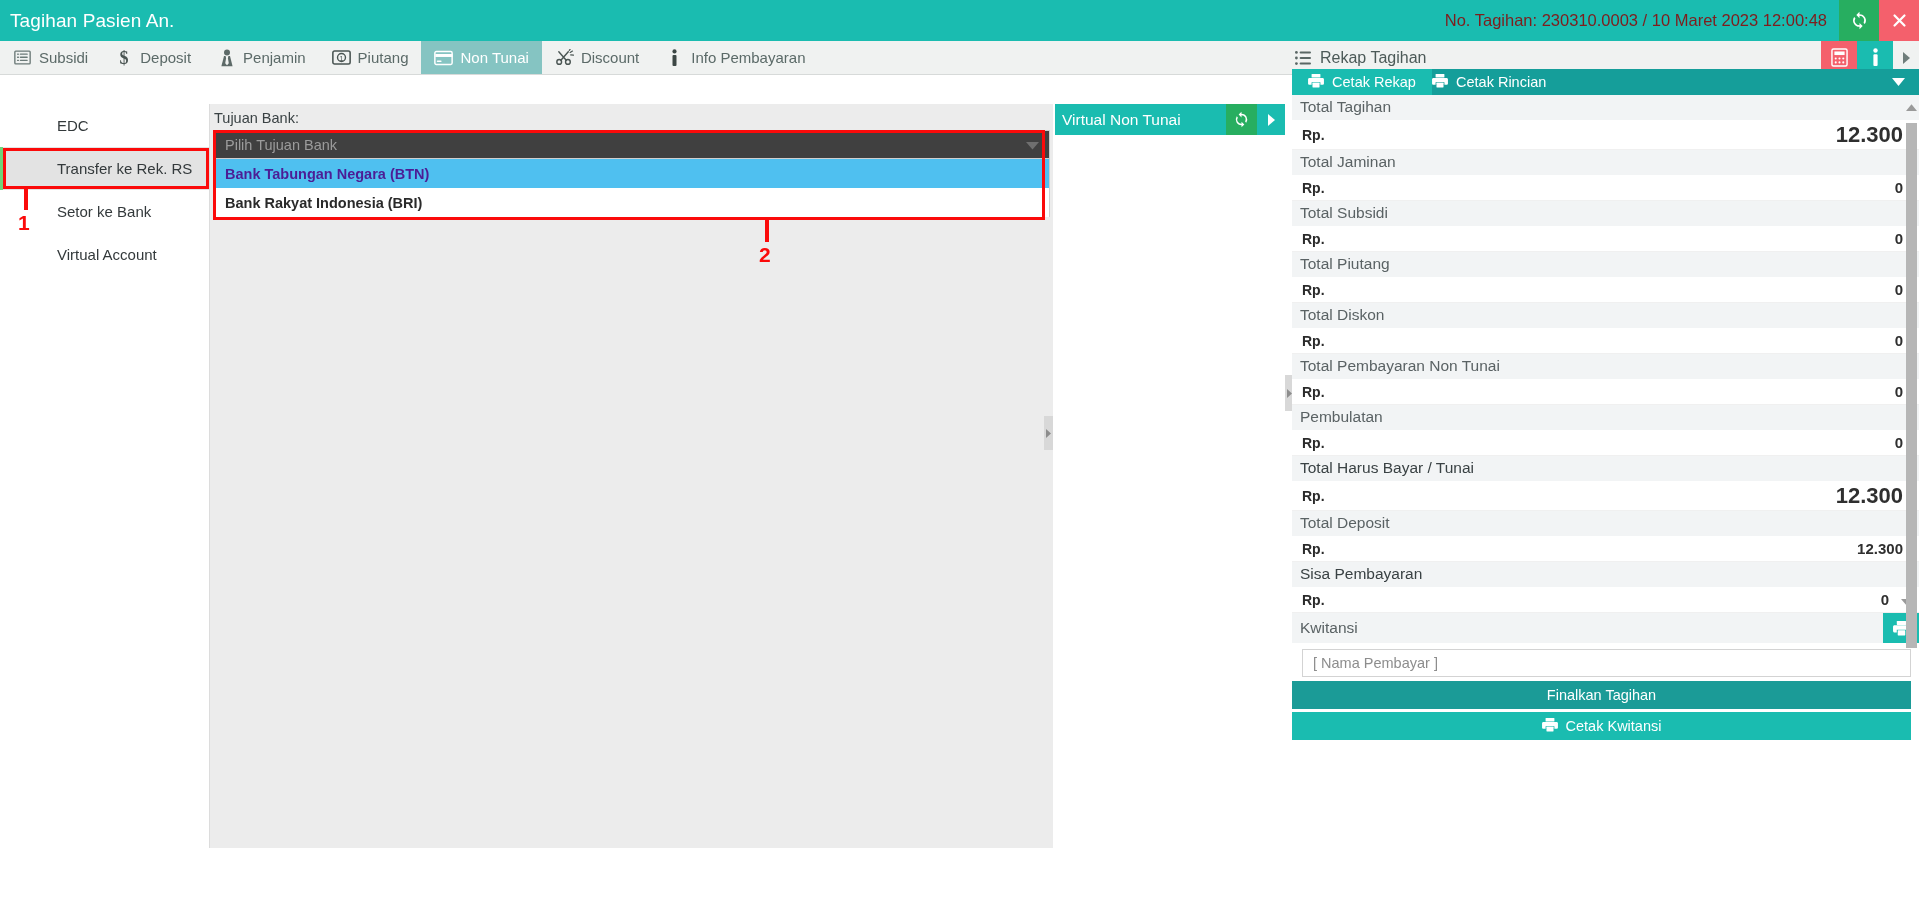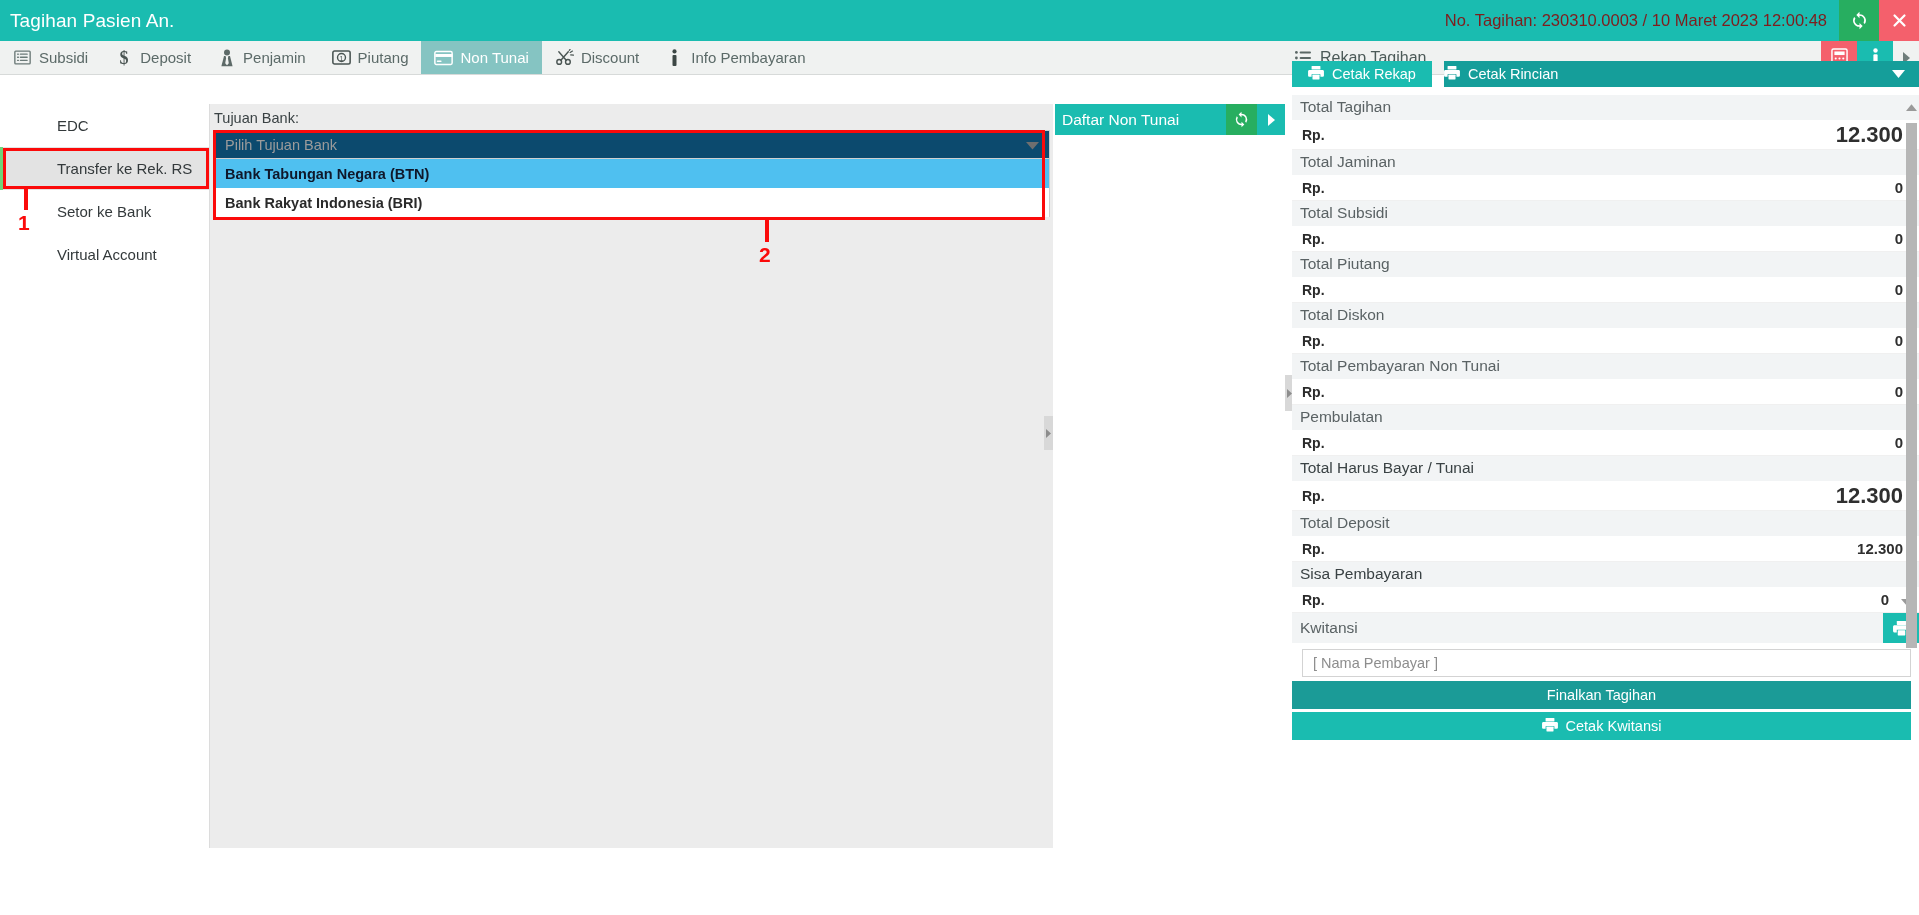--- a/index.html
+++ b/index.html
@@ -55,23 +55,22 @@
   .info-header .hamburger { padding: 0 9px 0 10px; display: flex; align-items: center; }
   .info-header .info-title { font-size: 16px; color: #4c5a58; }
   .info-header .ih-right { margin-left: auto; display: flex; align-items: stretch; height: 34px; }
   .ih-btn { width: 36px; display: flex; align-items: center; justify-content: center; cursor: pointer; }
   .ih-calc { background: #f4606c; }
   .ih-info { background: #1abcb0; }
   .ih-arrow { width: 26px; background: #f0f2f1; display:flex; align-items:center; justify-content:center; cursor:pointer;}
 
   
   .print-tabs {
-    position: absolute; left: 1292px; top: 61px; width: 627px; height: 26px;
+    position: absolute; left: 1292px; top: 69px; width: 627px; height: 26px;
     display: flex;
-    gap: 12px;
   }
   .ptab {
     display: flex; align-items: center; justify-content: center; gap: 8px;
     font-size: 14.5px; color: #ffffff; cursor: pointer; height: 26px;
   }
   .ptab-rekap { width: 140px; background: #1abcb0; }
   .ptab-rincian { flex: 1; background: #159e9a; }
   .ptab .caret { margin-left: auto; padding-right: 14px; }
 
   
@@ -99,31 +98,31 @@
   
   .main-panel {
     position: absolute; left: 210px; top: 104px; width: 843px; height: 744px;
     background: #ececec;
   }
   .field-label {
     font-size: 14.5px; color: #3a4244; padding: 6px 0 4px 4px;
   }
   .select-wrap { position: relative; margin: 0 3px 0 4px; }
   .select-box {
-    height: 29px; background: #0c4a6e; border: 1px solid #cfcfcf;
+    height: 29px; background: #404040; border: 1px solid #cfcfcf;
     display: flex; align-items: center; padding: 0 10px;
     font-size: 14.5px; color: #9b9b9b; cursor: pointer;
   }
   .select-caret { margin-left: auto; }
   .opt-list { background: #ffffff; border-left:1px solid #cfcfcf; border-right:1px solid #cfcfcf;}
   .opt {
     height: 29px; display: flex; align-items: center; padding: 0 10px;
     font-size: 14.5px; font-weight: bold; color: #2a2a2a; cursor: pointer;
   }
-  .opt.highlight { background: #4fc0f0; color: #0f172a; }
+  .opt.highlight { background: #4fc0f0; color: #4c1d95; }
 
   
   .anno-box { position: absolute; border: 3px solid #fb0a0a; pointer-events: none; }
   .anno-line { position: absolute; background: #fb0a0a; pointer-events: none; }
   .anno-num {
     position: absolute; color: #fb0a0a; font-size: 21px; font-weight: bold;
     font-family: "Liberation Sans", sans-serif; pointer-events: none;
   }
 
   
@@ -412,21 +411,21 @@
   <div class="anno-box" style="left:3px; top:148px; width:206px; height:41px;"></div>
   <div class="anno-line" style="left:24px; top:189px; width:4px; height:21px;"></div>
   <div class="anno-num" style="left:18px; top:211px;">1</div>
 
   <div class="anno-box" style="left:213px; top:130px; width:832px; height:90px;"></div>
   <div class="anno-line" style="left:765px; top:220px; width:4px; height:22px;"></div>
   <div class="anno-num" style="left:759px; top:243px;">2</div>
 
   <div class="daftar-panel">
     <div class="daftar-header">
-      <span>Daftar Non Tunai</span>
+      <span>Virtual Non Tunai</span>
       <div class="dh-actions">
         <div class="dh-refresh">
           <svg width="17" height="17" viewBox="0 0 24 24" fill="#fff">
               <path d="M12 4V1L8 5l4 4V6a6 6 0 0 1 5.2 9l1.5 1.5A8 8 0 0 0 12 4zm0 14a6 6 0 0 1-5.2-9L5.3 7.5A8 8 0 0 0 12 20v3l4-4-4-4v3z"></path>
             </svg>
         </div>
         <div class="dh-arrow">
           <svg width="9" height="12" viewBox="0 0 9 12" fill="#ffffff">
               <path d="M1 0l7 6-7 6z"></path>
             </svg>

